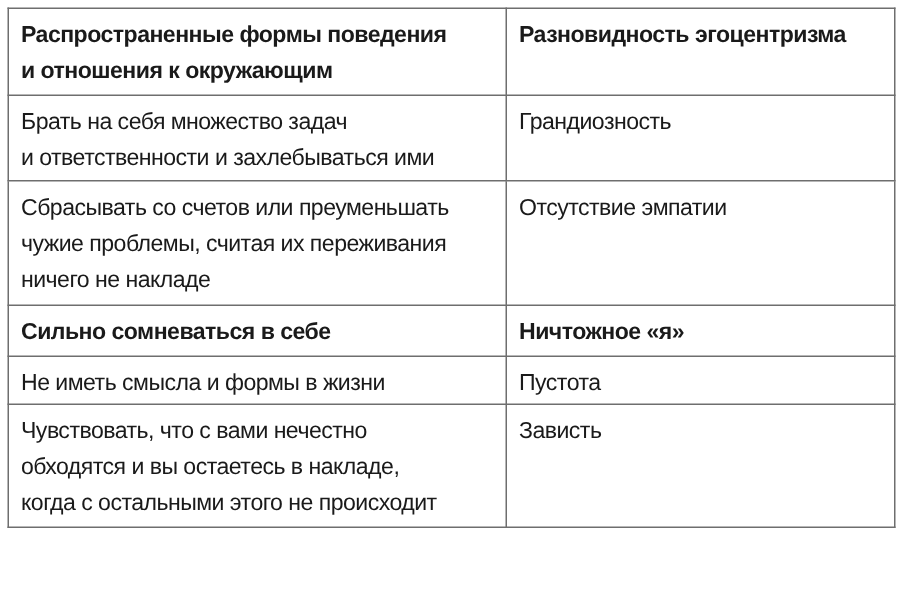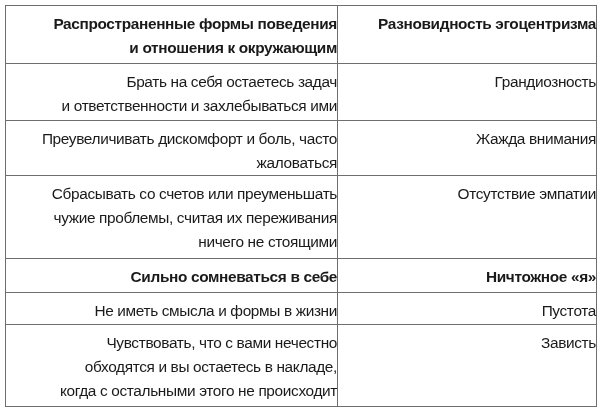--- a/index.html
+++ b/index.html
@@ -1,21 +1,21 @@
 <!DOCTYPE html>
 <html><head>
   <meta charset="utf-8">
   <style>
     html, body { margin: 0; padding: 0; background: #ffffff; }
     body { width: 602px; height: 410px; position: relative; overflow: hidden;
            font-family: "Liberation Sans", "DejaVu Sans", sans-serif; color: #1a1a1a; }
     table.main { position: absolute; left: 5px; top: 5px; width: 591px;
                  border-collapse: collapse; table-layout: fixed; }
     table.main td, table.main th { border: 1.5px solid #6e6e6e; vertical-align: top;
-                 text-align: right; padding: 6px 0 0 8px; font-size: 15.4px; line-height: 24px;
+                 text-align: left; padding: 6px 0 0 8px; font-size: 15.4px; line-height: 24px;
                  letter-spacing: -0.35px; }
     table.main th { font-weight: bold; }
     col.c1 { width: 332px; }
     col.c2 { width: 259px; }
     tr.r0 { height: 58px; }
     tr.r1 { height: 57px; }
     tr.r2 { height: 53px; }
     tr.r3 { height: 83px; }
     tr.r4 { height: 34px; font-weight: bold; }
     tr.r5 { height: 32px; }
@@ -35,37 +35,30 @@
     <th>
       <span class="line">Распространенные формы поведения</span>
       <span class="line">и отношения к окружающим</span>
     </th>
     <th>
       <span class="line">Разновидность эгоцентризма</span>
     </th>
   </tr>
   <tr class="r1">
     <td>
-      <span class="line">Брать на себя остаетесь задач</span>
+      <span class="line">Брать на себя множество задач</span>
       <span class="line">и ответственности и захлебываться ими</span>
     </td>
     <td>Грандиозность</td>
-  </tr>
-  <tr class="r2">
-    <td>
-      <span class="line">Преувеличивать дискомфорт и боль, часто</span>
-      <span class="line">жаловаться</span>
-    </td>
-    <td>Жажда внимания</td>
   </tr>
   <tr class="r3">
     <td>
       <span class="line">Сбрасывать со счетов или преуменьшать</span>
       <span class="line">чужие проблемы, считая их переживания</span>
-      <span class="line">ничего не стоящими</span>
+      <span class="line">ничего не накладе</span>
     </td>
     <td>Отсутствие эмпатии</td>
   </tr>
   <tr class="r4">
     <td>
       <span class="line">Сильно сомневаться в себе</span>
     </td>
     <td>Ничтожное «я»</td>
   </tr>
   <tr class="r5">

